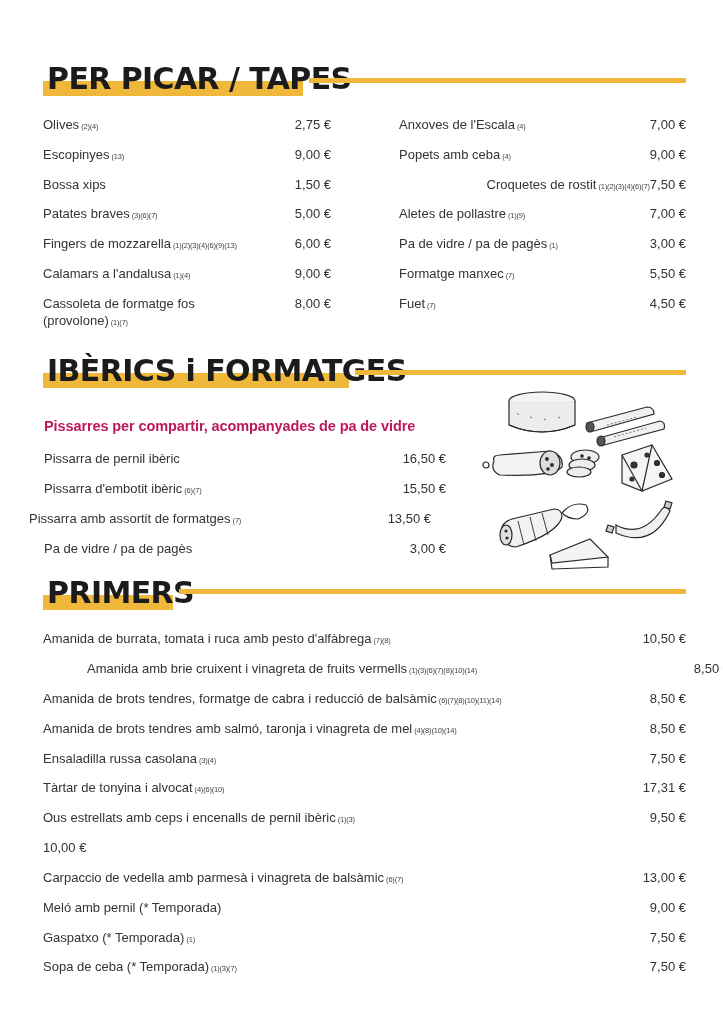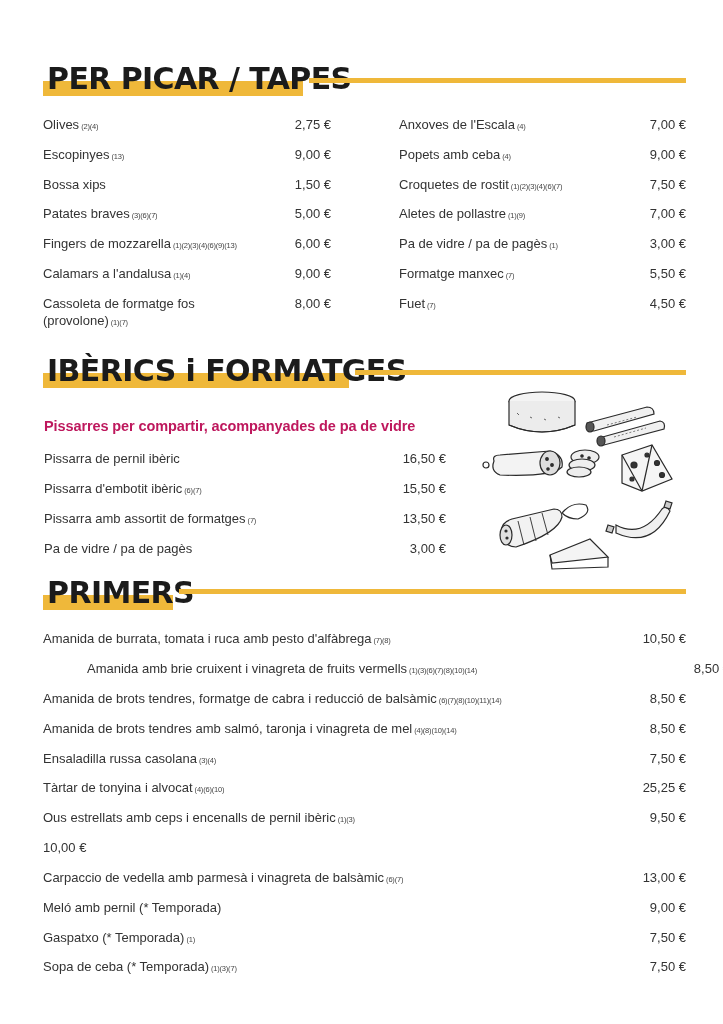--- a/index.html
+++ b/index.html
@@ -129,21 +129,21 @@
 </div>
 
 <div class="item" style="left:399px; top:116px; width:287px;">
   <span class="name"><span>Anxoves de l'Escala</span><span class="allergens">(4)</span></span>
   <span class="price">7,00 €</span>
 </div>
 <div class="item" style="left:399px; top:146px; width:287px;">
   <span class="name"><span>Popets amb ceba</span><span class="allergens">(4)</span></span>
   <span class="price">9,00 €</span>
 </div>
-<div class="item" style="left:399px; top:176px; width:287px;">
+<div class="item" style="left:399px; top:176px; width:287px;justify-content:flex-end;">
   <span class="name"><span>Croquetes de rostit</span><span class="allergens">(1)(2)(3)(4)(6)(7)</span></span>
   <span class="price">7,50 €</span>
 </div>
 <div class="item" style="left:399px; top:205px; width:287px;">
   <span class="name"><span>Aletes de pollastre</span><span class="allergens">(1)(9)</span></span>
   <span class="price">7,00 €</span>
 </div>
 <div class="item" style="left:399px; top:235px; width:287px;">
   <span class="name"><span>Pa de vidre / pa de pagès</span><span class="allergens">(1)</span></span>
   <span class="price">3,00 €</span>
@@ -168,21 +168,21 @@
 <div class="subheading">Pissarres per compartir, acompanyades de pa de vidre</div>
 
 <div class="item" style="left:44px; top:450px; width:402px;">
   <span class="name"><span>Pissarra de pernil ibèric</span><span class="allergens"></span></span>
   <span class="price">16,50 €</span>
 </div>
 <div class="item" style="left:44px; top:480px; width:402px;">
   <span class="name"><span>Pissarra d'embotit ibèric</span><span class="allergens">(6)(7)</span></span>
   <span class="price">15,50 €</span>
 </div>
-<div class="item" style="left:44px; top:510px; width:402px;">
+<div class="item" style="left:29px; top:510px; width:402px;">
   <span class="name"><span>Pissarra amb assortit de formatges</span><span class="allergens">(7)</span></span>
   <span class="price">13,50 €</span>
 </div>
 <div class="item" style="left:44px; top:540px; width:402px;">
   <span class="name"><span>Pa de vidre / pa de pagès</span><span class="allergens"></span></span>
   <span class="price">3,00 €</span>
 </div>
 
 <svg class="illustration" viewBox="0 0 200 195" fill="none" stroke="#2a2a2a" stroke-width="1.2">
 
@@ -272,21 +272,21 @@
 <div class="item" style="left:43px; top:720px; width:643px;">
   <span class="name"><span>Amanida de brots tendres amb salmó, taronja i vinagreta de mel</span><span class="allergens">(4)(8)(10)(14)</span></span>
   <span class="price">8,50 €</span>
 </div>
 <div class="item" style="left:43px; top:750px; width:643px;">
   <span class="name"><span>Ensaladilla russa casolana</span><span class="allergens">(3)(4)</span></span>
   <span class="price">7,50 €</span>
 </div>
 <div class="item" style="left:43px; top:779px; width:643px;">
   <span class="name"><span>Tàrtar de tonyina i alvocat</span><span class="allergens">(4)(6)(10)</span></span>
-  <span class="price">25,25 €</span>
+  <span class="price">17,31 €</span>
 </div>
 <div class="item" style="left:43px; top:809px; width:643px;">
   <span class="name"><span>Ous estrellats amb ceps i encenalls de pernil ibèric</span><span class="allergens">(1)(3)</span></span>
   <span class="price">9,50 €</span>
 </div>
 <div class="item" style="left:43px; top:839px; width:643px;">
   <span class="price">10,00 €</span>
 </div>
 <div class="item" style="left:43px; top:869px; width:643px;">
   <span class="name"><span>Carpaccio de vedella amb parmesà i vinagreta de balsàmic</span><span class="allergens">(6)(7)</span></span>

